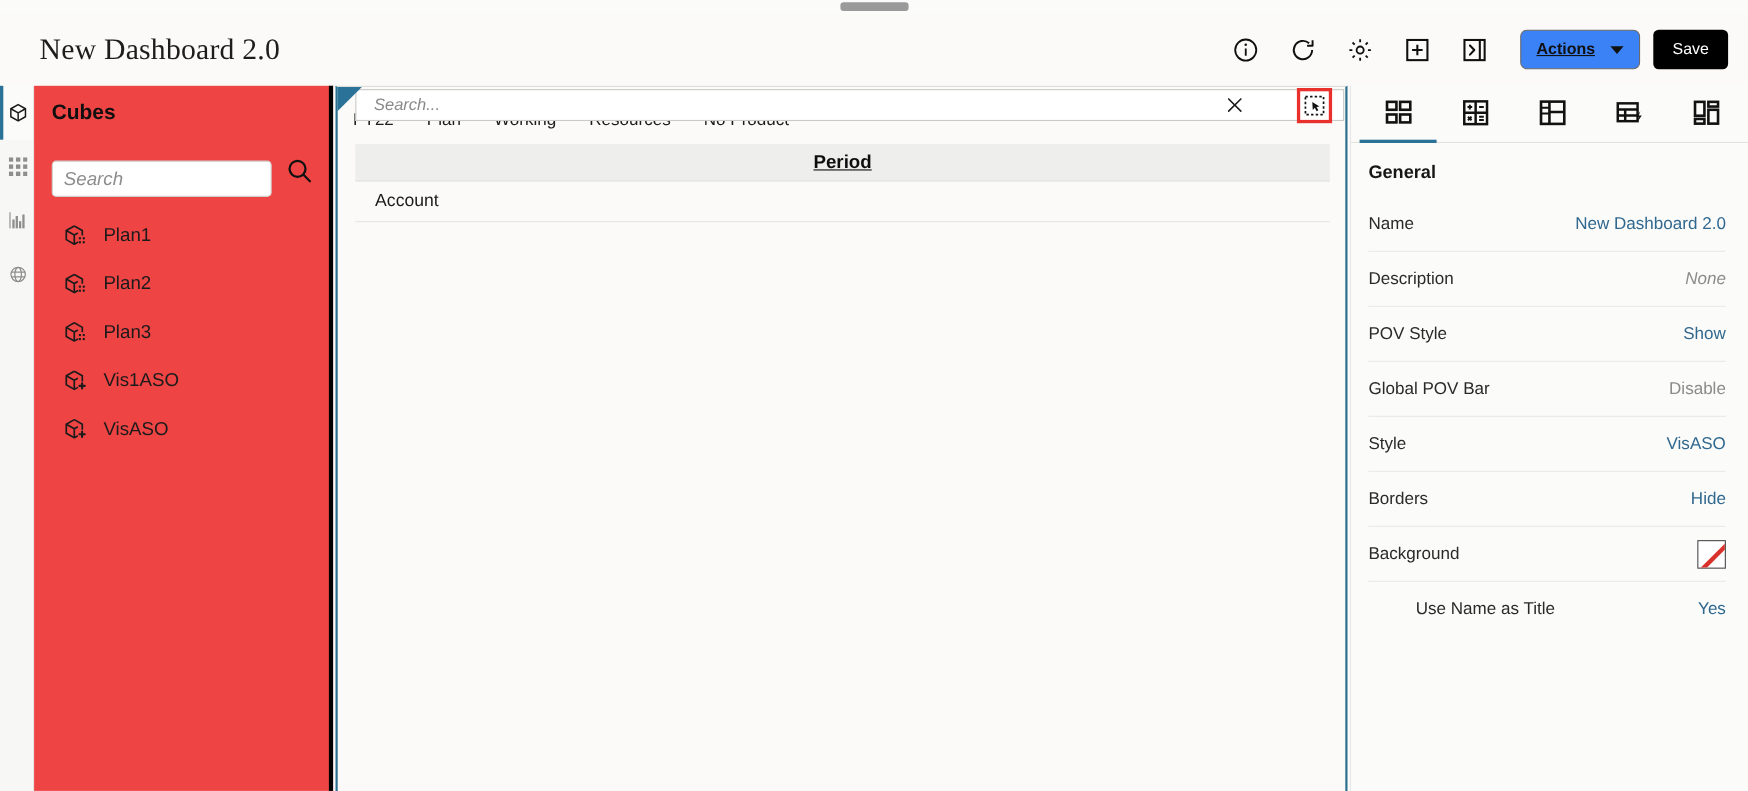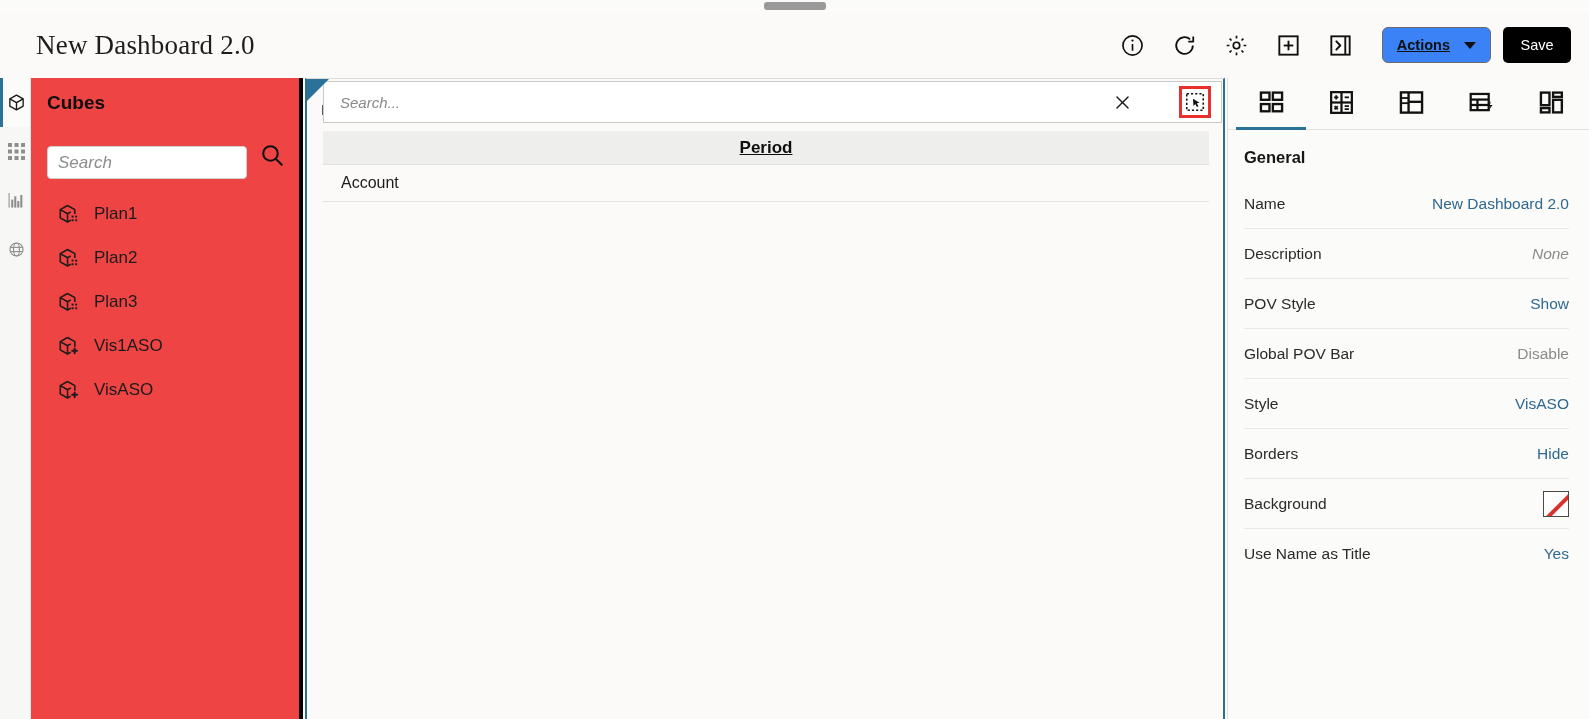--- a/index.html
+++ b/index.html
@@ -236,21 +236,21 @@
     padding: 0 14px 0 0;
     margin-right: 16px;
     white-space: nowrap;
     cursor: pointer;
   }
 
   
   .search-overlay {
     position: absolute;
     top: 2px; left: 16px; right: 1px;
-    height: 42px;
+    height: 29px;
     background: #ffffff;
     border: 1px solid #c9c9c5;
     display: flex;
     align-items: center;
     padding: 0 10px 0 14px;
     z-index: 5;
     gap: 40px;
   }
   .search-overlay input {
     flex: 1 1 auto;
@@ -358,21 +358,21 @@
     margin-top: 12px;
     padding: 0 20px 0 16px;
   }
   .prop-row {
     height: 50px;
     display: flex;
     align-items: center;
     justify-content: space-between;
     border-bottom: 1px solid #e9e9e5;
   }
-  .prop-row:last-child { border-bottom: none; }
+  .prop-row:last-child { border-bottom: none; margin-left: 43px; }
   .prop-label {
     font-size: 15.5px;
     color: #2a2a2a;
   }
   .prop-value {
     font-size: 15.5px;
     color: #30688f;
     cursor: pointer;
   }
   .prop-value.muted {

